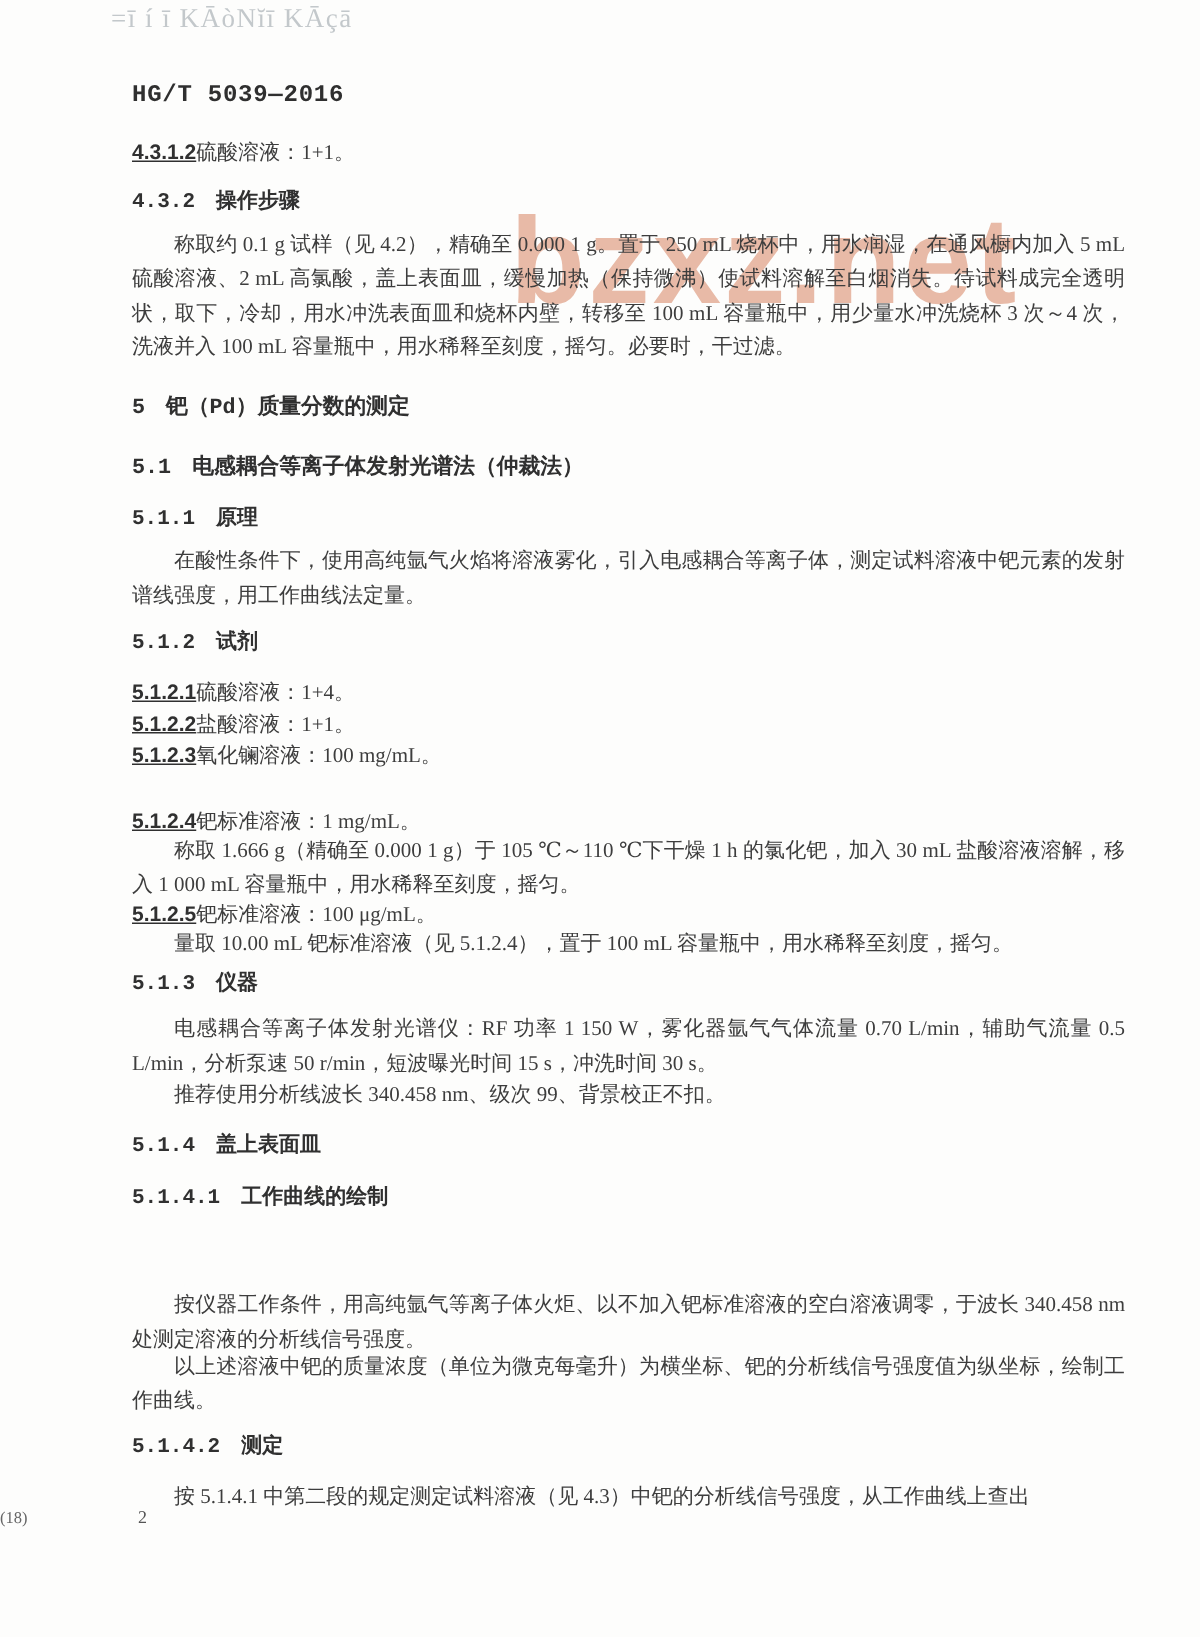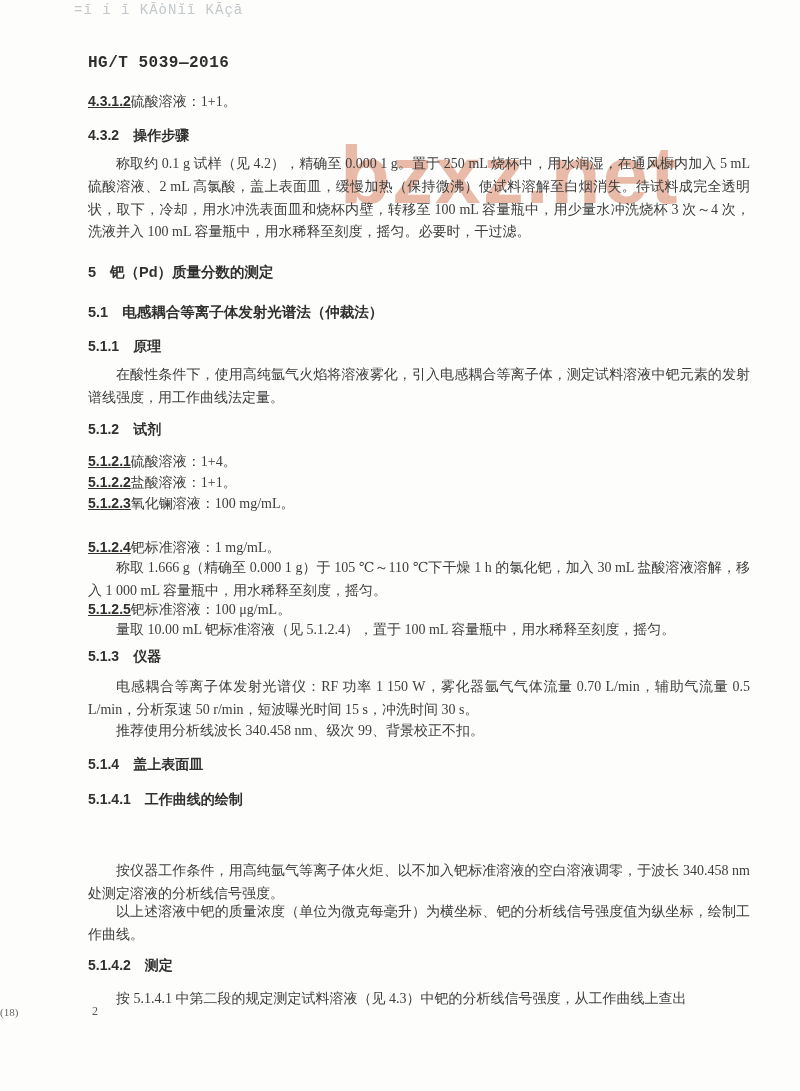--- a/index.html
+++ b/index.html
@@ -6,22 +6,22 @@
   body{
     width:800px;height:1091px;
     background:#fdfdfc;
     position:relative;
     overflow:hidden;
     font-family:"Liberation Serif","DejaVu Serif",serif;
   }
   .page{position:absolute;inset:0;}
   .wm-top{
     position:absolute;left:74px;top:2px;
-    font-size:14px;color:#c3c8cb;letter-spacing:1px;
-    font-family:Liberation Mono, monospace;
+    font-size:18px;color:#c3c8cb;letter-spacing:1px;
+    font-family:Liberation Serif, serif;
   }
   .wm-body{
     position:absolute;left:292px;top:128px;
     font-size:82px;font-weight:700;
     color:#c2410c;opacity:.35;
     font-family:"Liberation Sans",sans-serif;
     letter-spacing:2px;
     z-index:0;
     user-select:none;
     margin-left:48px;
@@ -33,21 +33,21 @@
     letter-spacing:.5px;
     z-index:1;
   }
   .blk{
     position:absolute;left:88px;width:662px;
     font-size:14px;line-height:22.8px;color:#3d3d3d;
     text-align:justify;
     z-index:1;
   }
   .h{
-    font-family:Liberation Sans, sans-serif;
+    font-family:Liberation Mono, monospace;
     font-weight:700;color:#303030;
     text-align:left;
   }
   .h .num{margin-right:14px;}
   .clause .num{
     font-family:"Liberation Sans","DejaVu Sans",sans-serif;
     font-weight:700;color:#303030;
     text-decoration:underline;
   }
   .para{text-indent:2em;}

